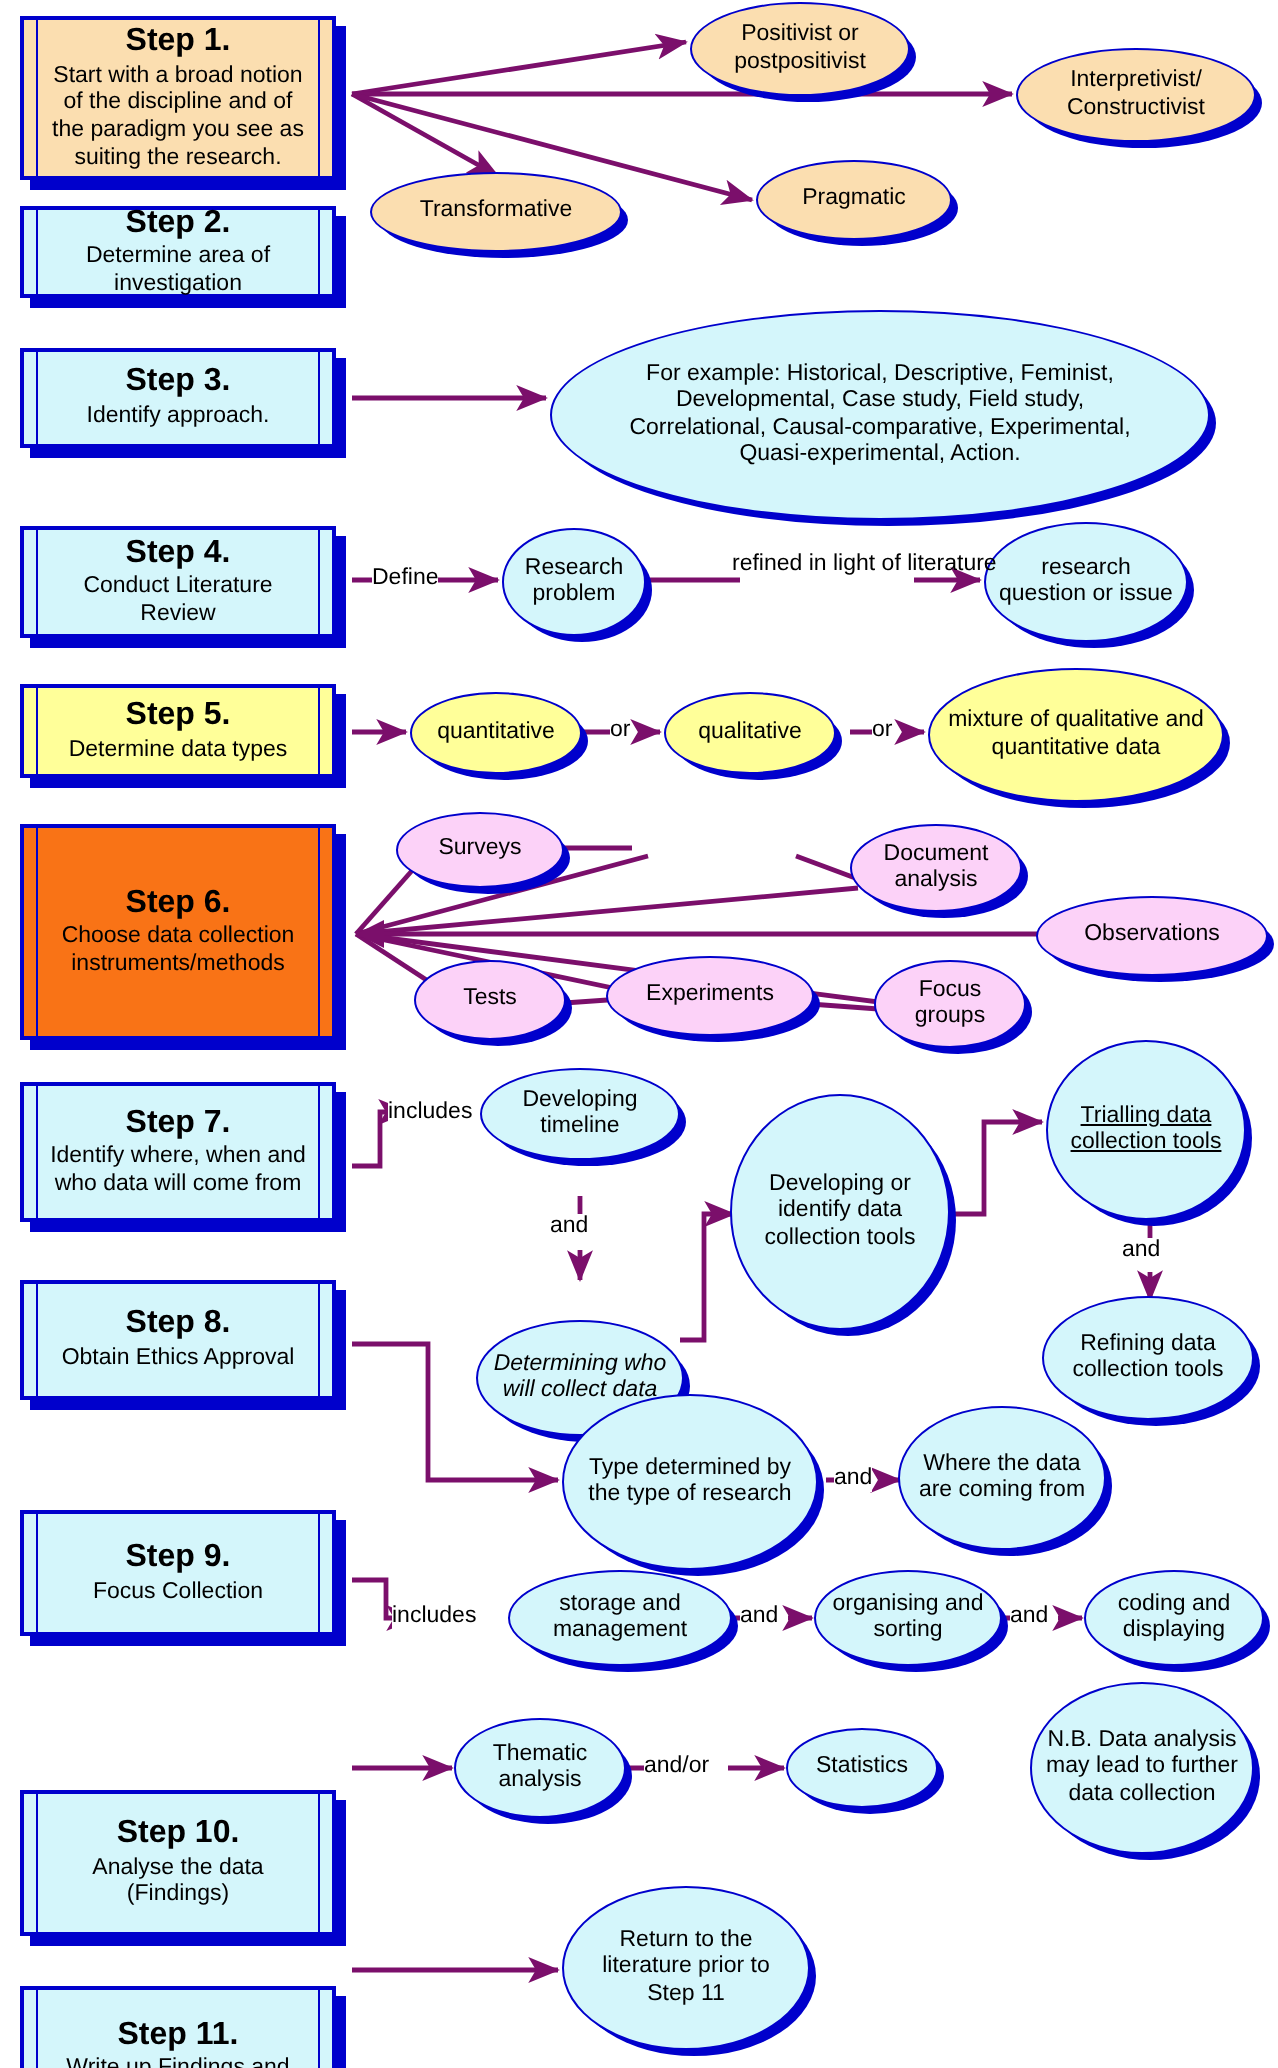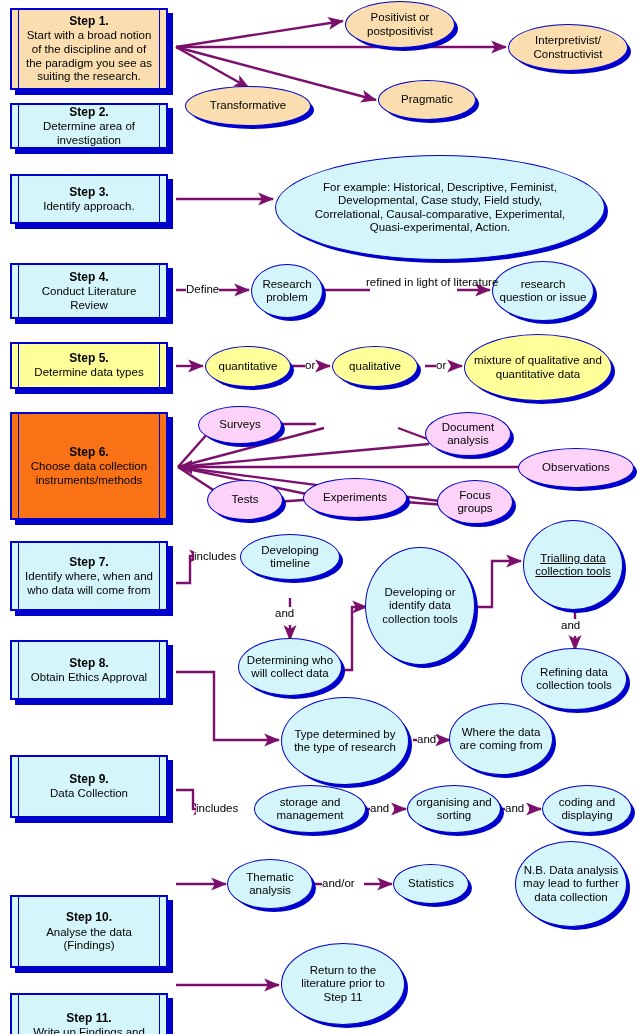--- a/index.html
+++ b/index.html
@@ -46,21 +46,21 @@
     position: absolute;
     top: 0; bottom: 0;
     width: 0;
     border-left: 1px solid #0000cc;
   }
   .step-box::before { left: 6px; }
   .step-box::after  { right: 6px; }
   .step-inner { position: relative; z-index: 2; }
   .step-title {
     font-weight: bold;
-    font-size: 12px;
+    font-size: 16px;
     display: block;
     margin-bottom: 1px;
   }
   .fill-peach { background-color: #fbdeb0; }
   .fill-cyan  { background-color: #d4f6fb; }
   .fill-yellow{ background-color: #ffff99; }
   .fill-pink  { background-color: #f97316; }
 
   
   .ell {
@@ -221,21 +221,21 @@
   <div class="step-box fill-cyan" style="left:10px; top:640px; width:158px; height:60px;">
     <div class="step-inner">
       <span class="step-title">Step 8.</span>
       <span>Obtain Ethics Approval</span>
     </div>
   </div>
 
   <div class="step-box fill-cyan" style="left:10px; top:755px; width:158px; height:63px;">
     <div class="step-inner">
       <span class="step-title">Step 9.</span>
-      <span>Data Collection</span>
+      <span>Focus Collection</span>
     </div>
   </div>
 
   <div class="step-box fill-cyan" style="left:10px; top:895px; width:158px; height:73px;justify-content:flex-end;">
     <div class="step-inner">
       <span class="step-title">Step 10.</span>
       <span>Analyse the data (Findings)</span>
     </div>
   </div>
 
@@ -261,21 +261,21 @@
   <div class="ell e-pink" style="left:198px; top:406px; width:84px; height:38px;">Surveys</div>
 
   <div class="ell e-yellow" style="left:464px; top:334px; width:148px; height:67px;">mixture of qualitative and quantitative data</div>
   <div class="ell e-pink" style="left:425px; top:412px; width:86px; height:44px;">Document analysis</div>
   <div class="ell e-pink" style="left:518px; top:448px; width:116px; height:40px;">Observations</div>
   <div class="ell e-pink" style="left:207px; top:480px; width:76px; height:40px;">Tests</div>
   <div class="ell e-pink" style="left:303px; top:478px; width:104px; height:40px;">Experiments</div>
   <div class="ell e-pink" style="left:437px; top:480px; width:76px; height:44px;">Focus groups</div>
 
   <div class="ell e-cyan" style="left:240px; top:534px; width:100px; height:46px;">Developing timeline</div>
-  <div class="ell e-cyan" style="left:238px; top:638px; width:104px; height:58px;">Determining who will collect data</div>
+  <div class="ell e-cyan" style="left:238px; top:660px; width:104px; height:58px;font-style:italic;">Determining who will collect data</div>
   <div class="ell e-cyan" style="left:365px; top:547px; width:110px; height:118px;">Developing or identify data collection tools</div>
   <div class="ell e-cyan" style="left:523px; top:520px; width:100px; height:90px;text-decoration:underline;">Trialling data collection tools</div>
   <div class="ell e-cyan" style="left:521px; top:648px; width:106px; height:62px;">Refining data collection tools</div>
 
   <div class="ell e-cyan" style="left:281px; top:697px; width:128px; height:88px;">Type determined by the type  of research</div>
   <div class="ell e-cyan" style="left:449px; top:703px; width:104px; height:72px;">Where the data are coming from</div>
 
   <div class="ell e-cyan" style="left:254px; top:785px; width:112px; height:48px;">storage and management</div>
   <div class="ell e-cyan" style="left:407px; top:785px; width:94px; height:48px;">organising and sorting</div>
   <div class="ell e-cyan" style="left:542px; top:785px; width:90px; height:48px;">coding and displaying</div>

